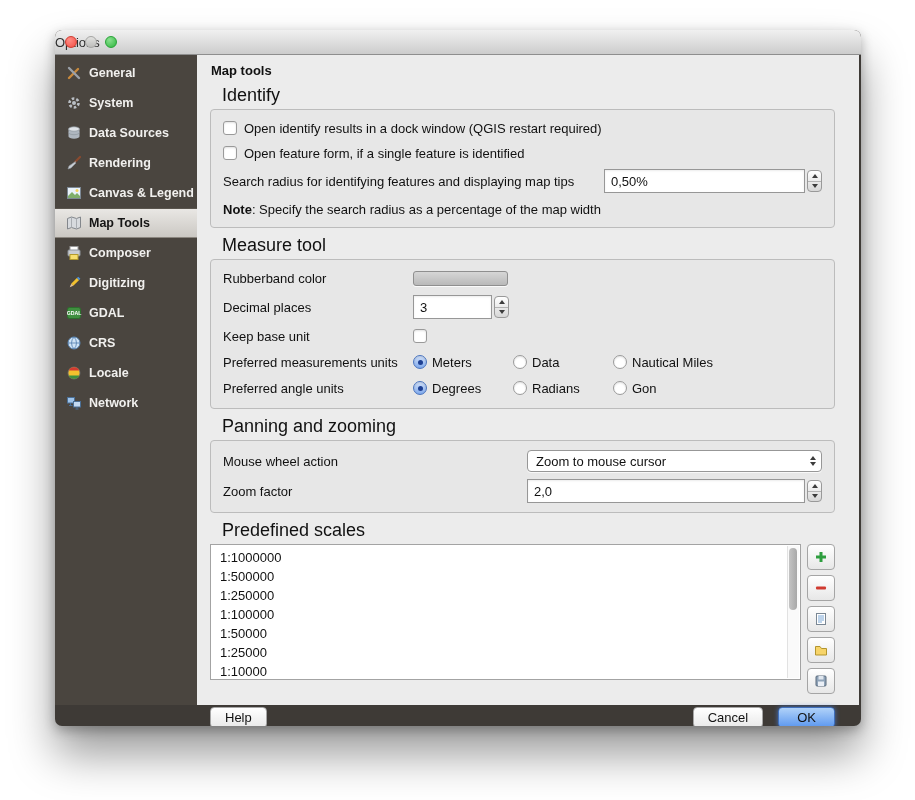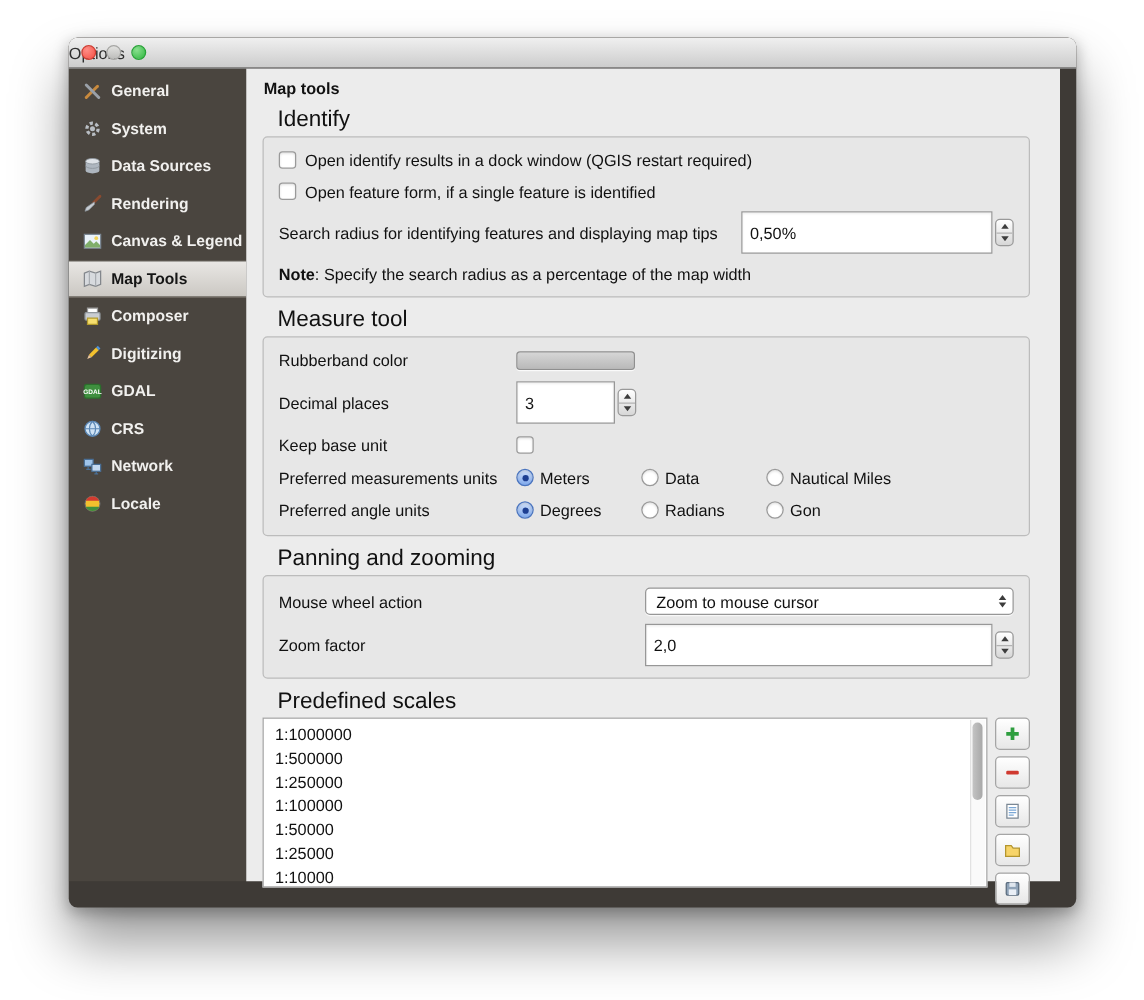--- a/index.html
+++ b/index.html
@@ -16,21 +16,21 @@
     border-bottom:1px solid #8e8e8e; position:relative;
     display:flex; align-items:center; justify-content:flex-start;
   }
   .titlebar .title { font-size:13px; color:#2f2f2f; }
   .lights { position:absolute; left:10px; top:6px; display:flex; gap:8px; }
   .light { width:12px; height:12px; border-radius:50%; }
   .light.close { background:radial-gradient(circle at 35% 30%, #ff8d86, #f44f44); border:1px solid #cf3c31; }
   .light.min   { background:linear-gradient(#e2e2e0,#bdbdbb); border:1px solid #a5a5a3; }
   .light.zoom  { background:radial-gradient(circle at 35% 30%, #8ae08f, #2fb63f); border:1px solid #28a337; }
 
-  .window-body { display:flex; height:650px; padding-right:13px; }
+  .window-body { display:flex; height:650px; padding-right:2px; }
 
   .sidebar { width:142px; flex-shrink:0; background:#4a453f; padding-top:3px; }
   .side-item {
     height:30px; display:flex; align-items:center; gap:7px; padding-left:11px;
     color:#f1f0ee; font-size:12.5px; font-weight:bold; cursor:default;
   }
   .side-item.selected {
     background:linear-gradient(#e9e7e4,#cbc8c3);
     color:#151515; border-top:1px solid #5a554e; border-bottom:1px solid #8b867f;
   }
@@ -59,21 +59,21 @@
     padding:0 5px 0 8px; box-shadow:0 1px 0 rgba(255,255,255,0.7);
   }
   .combo-value { font-size:13px; color:#111; white-space:nowrap; overflow:hidden; }
   .arrows { display:flex; flex-direction:column; gap:2px; align-items:center; }
   .tri { width:0; height:0; border-left:3.5px solid transparent; border-right:3.5px solid transparent; }
   .tri.up { border-bottom:4.5px solid #3c3c3c; }
   .tri.dn { border-top:4.5px solid #3c3c3c; }
 
   .spinwrap { display:flex; align-items:center; gap:2px; }
   .spinfield {
-    height:34px; background:#fff; border:1px solid #979797;
+    height:24px; background:#fff; border:1px solid #979797;
     display:flex; align-items:center; padding:0 6px; flex:1; font-size:13px;
     box-shadow:inset 0 1px 2px rgba(0,0,0,0.08);
     text-align:right;
   }
   .stepper {
     width:15px; height:22px; border:1px solid #999; border-radius:4px;
     background:linear-gradient(#ffffff,#d7d7d7); overflow:hidden; flex-shrink:0;
     display:flex; flex-direction:column;
   }
   .step { flex:1; display:flex; align-items:center; justify-content:center; }
@@ -268,37 +268,37 @@
                 <circle cx="8" cy="8" r="6" fill="#cfe3f5" stroke="#5b87b5"></circle>
                 <path d="M2 8 H14 M8 2 A8.5 8.5 0 0 0 8 14 M8 2 A8.5 8.5 0 0 1 8 14" fill="none" stroke="#5b87b5" stroke-width="0.9"></path>
               </svg>
           </span>
           <span class="side-label">CRS</span>
         </div>
 
         <div class="side-item">
           <span class="icon">
             <svg width="16" height="16" viewBox="0 0 16 16">
+                <circle cx="8" cy="8" r="6" fill="#f2c12e" stroke="#6f6f6f" stroke-width="0.8"></circle>
+                <path d="M2.6 5.6 a6 6 0 0 1 10.8 0 Z" fill="#d23b30"></path>
+                <path d="M2.6 10.4 a6 6 0 0 0 10.8 0 Z" fill="#3f8f3f"></path>
+              </svg>
+          </span>
+          <span class="side-label">Locale</span>
+        </div>
+
+        <div class="side-item">
+          <span class="icon">
+            <svg width="16" height="16" viewBox="0 0 16 16">
                 <rect x="1.5" y="2.5" width="7" height="5.5" fill="#9fc4ea" stroke="#4a6f96"></rect>
                 <rect x="7.5" y="6.5" width="7" height="5.5" fill="#c4daf2" stroke="#4a6f96"></rect>
                 <path d="M4.5 8 V10 M3 10.5 H6.5 M11 12 V13.5 M9.5 14 H12.5" stroke="#4a6f96" fill="none"></path>
               </svg>
           </span>
           <span class="side-label">Network</span>
-        </div>
-
-        <div class="side-item">
-          <span class="icon">
-            <svg width="16" height="16" viewBox="0 0 16 16">
-                <circle cx="8" cy="8" r="6" fill="#f2c12e" stroke="#6f6f6f" stroke-width="0.8"></circle>
-                <path d="M2.6 5.6 a6 6 0 0 1 10.8 0 Z" fill="#d23b30"></path>
-                <path d="M2.6 10.4 a6 6 0 0 0 10.8 0 Z" fill="#3f8f3f"></path>
-              </svg>
-          </span>
-          <span class="side-label">Locale</span>
         </div>
 
       </div>
 
       <div class="content">
 
         <div class="page-title">Map tools</div>
 
         <div class="section-label">Identify</div>
         <div class="groupbox">

